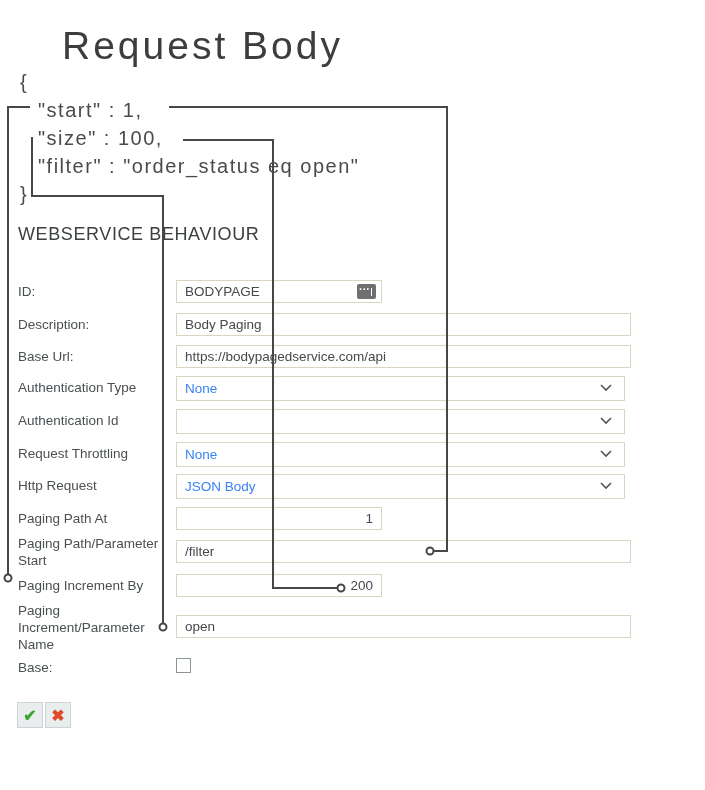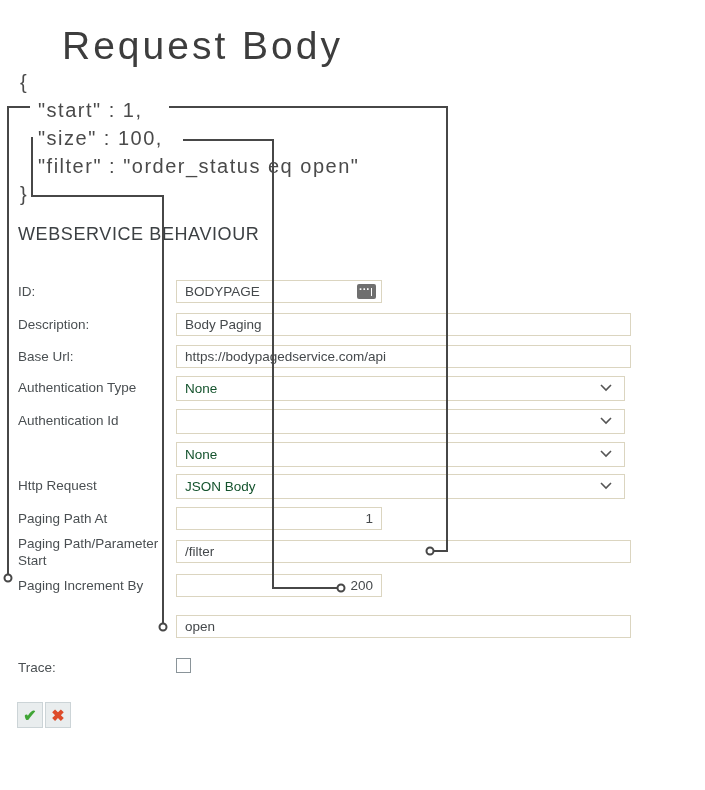--- a/index.html
+++ b/index.html
@@ -25,21 +25,21 @@
     color: #4a4f52; line-height: 17px; }
   .ctl { position: absolute; left: 176px; }
   .tfield { height: 23px; background: #fff; border: 1px solid #dbd5c0;
     display: flex; align-items: center; padding: 0 8px; font-size: 13.5px;
     color: #45494c; position: relative; }
   .tfield.wide  { width: 455px; }
   .tfield.narrow{ width: 206px; }
   .tfield.num { justify-content: flex-end; }
   .sel { width: 449px; height: 25px; background: #fff; border: 1px solid #dbd5c0;
     display: flex; align-items: center; padding: 0 8px; font-size: 13.5px;
-    color: #14532d; position: relative; cursor: default; }
+    color: #3b82f6; position: relative; cursor: default; }
   .chev { position: absolute; right: 12px; top: 7px; width: 12px; height: 8px; }
   .chev svg { display: block; }
 
   .ellipsis-btn { position: absolute; right: 5px; top: 3px; width: 19px; height: 15px;
     background: #6f6f6f; border: none; border-radius: 2px; color: #fff;
     font-size: 11px; line-height: 11px; display: flex; align-items: center;
     justify-content: center; cursor: pointer; padding: 0 2px 4px 0; }
   .ellipsis-btn .glyph { font-weight: bold; letter-spacing: 0; }
   .ellipsis-btn .bar { display:inline-block; width: 1px; height: 8px; background: #fff;
     margin-left: 1px; margin-top: 4px; }
@@ -119,20 +119,21 @@
       <span></span>
       <span class="chev">
         <svg width="12" height="8" viewBox="0 0 12 8">
             <polyline points="1,1 6,6 11,1" fill="none" stroke="#555" stroke-width="1.6"></polyline>
           </svg>
       </span>
     </div>
   </div>
 
   <div class="row" style="top:442px">
+    <label class="lbl">Request Throttling</label>
     <div class="ctl sel">
       <span>None</span>
       <span class="chev">
         <svg width="12" height="8" viewBox="0 0 12 8">
             <polyline points="1,1 6,6 11,1" fill="none" stroke="#555" stroke-width="1.6"></polyline>
           </svg>
       </span>
     </div>
   </div>
 
@@ -163,27 +164,28 @@
   </div>
 
   <div class="row" style="top:574px">
     <label class="lbl">Paging Increment By</label>
     <div class="ctl tfield narrow num">
       <span>200</span>
     </div>
   </div>
 
   <div class="row" style="top:615px">
+    <label class="lbl" style="top:-13px">Paging Increment/Parameter Name</label>
     <div class="ctl tfield wide">
       <span>open</span>
     </div>
   </div>
 
   <div class="row" style="top:656px">
-    <label class="lbl">Trace:</label>
+    <label class="lbl">Base:</label>
     <span class="ctl checkbox" style="top:2px"></span>
   </div>
 
   <div class="actions">
     <button class="action-btn">
       <span class="ok">✔</span>
     </button>
     <button class="action-btn">
       <span class="cancel">✖</span>
     </button>

